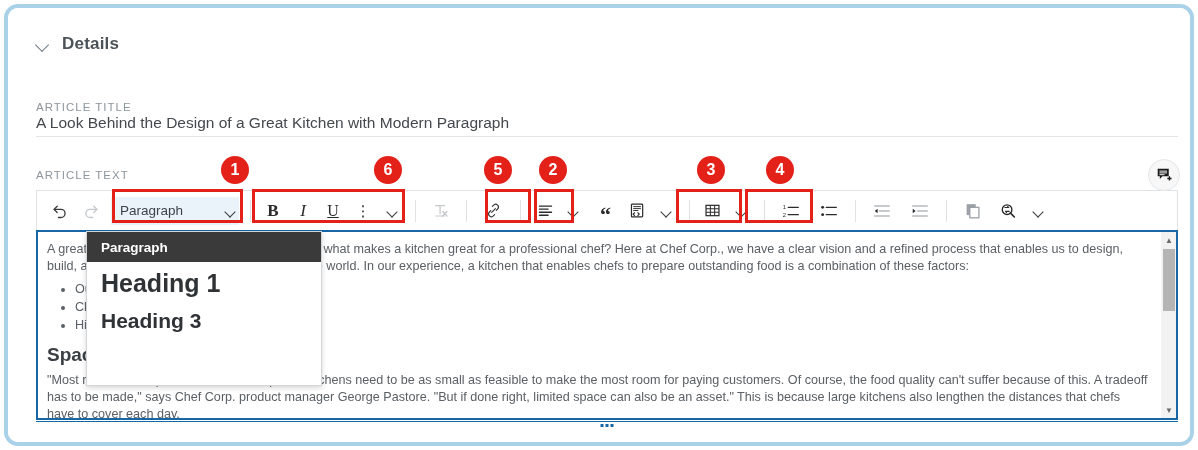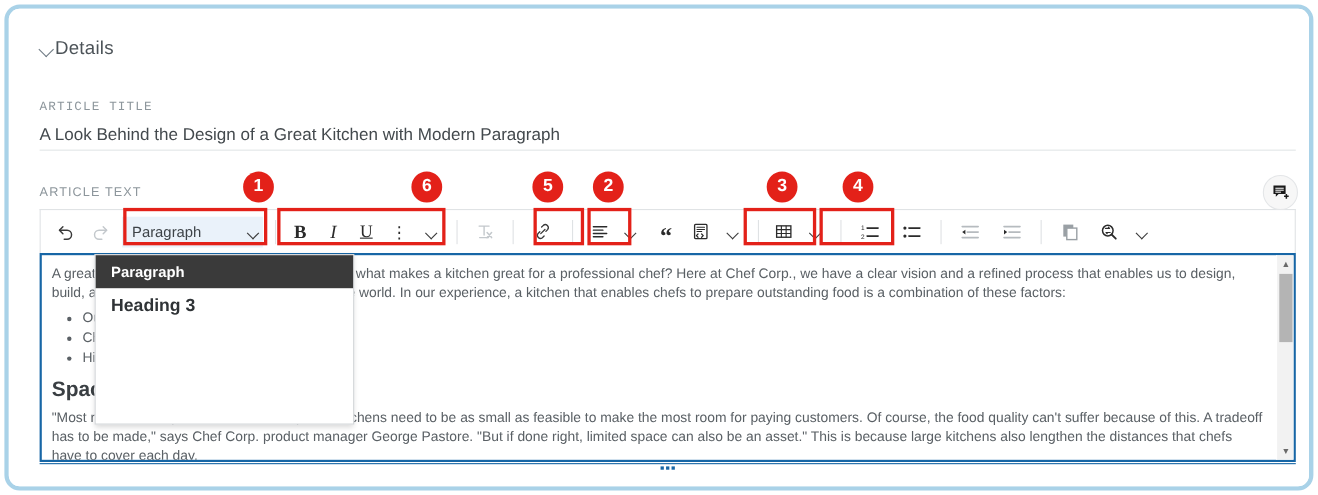--- a/index.html
+++ b/index.html
@@ -22,21 +22,21 @@
     left: 0; top: 0; right: 0; bottom: 0;
     background: #ffffff;
     border-radius: 10px;
     overflow: hidden;
   }
 
   
   .details-header {
     position: absolute;
     left: 28px; top: 26px;
-    display: flex; align-items: center; 
+    display: flex; align-items: center; gap: 12px; font-weight: bold;
   }
   .chev-down {
     width: 14px; height: 14px; display: inline-block;
     position: relative;
   }
   .chev-down::before {
     content: ""; position: absolute;
     left: 1px; top: 3px;
     width: 9px; height: 9px;
     border-left: 1.6px solid #6f7b85;
@@ -46,21 +46,21 @@
   .details-title {
     font-size: 17px; color: #4c5358; letter-spacing: .2px;
   }
 
   
   .field-label {
     position: absolute;
     font-size: 11.5px; color: #8d969c;
     letter-spacing: 1.0px; text-transform: uppercase;
   }
-  #lbl-article-title { left: 28px; top: 83px; font-family: Liberation Mono, monospace; }
+  #lbl-article-title { left: 28px; top: 93px; }
   #lbl-article-text  { left: 28px; top: 161px; }
 
   .title-value {
     position: absolute;
     left: 28px; top: 106px;
     font-size: 15.5px; color: #43494d;
   }
   .title-underline {
     position: absolute;
     left: 28px; top: 128px; width: 1142px; height: 1px;
@@ -188,21 +188,21 @@
   .dd-item {
     padding: 0 14px;
     display: flex; align-items: center;
     color: #2f3336;
     cursor: pointer;
   }
   .dd-item.selected { background: #3a3a3a; color: #ffffff; }
   .dd-paragraph { height: 30px; font-size: 13.5px; font-weight: bold; }
   .dd-h1 { height: 42px; font-size: 25px; font-weight: bold; }
   .dd-h2 { height: 38px; font-size: 19px; font-weight: bold; }
-  .dd-h3 { height: 34px; font-size: 16px; font-weight: bold; }
+  .dd-h3 { height: 34px; font-size: 21px; font-weight: bold; }
 
   
   .comment-fab {
     position: absolute;
     right: 10px; top: 151px;
     width: 32px; height: 32px; border-radius: 50%;
     background: #f7f7f7;
     border: 1px solid #e4e6e8;
     display: flex; align-items: center; justify-content: center;
     z-index: 30;
@@ -437,20 +437,21 @@
         <i></i>
             <i></i>
             <i></i>
       </span>
     </div>
 
   </div>
 
   <div class="dropdown">
     <div class="dd-item dd-paragraph selected">Paragraph</div>
+    <div class="dd-item dd-h1">Heading 1</div>
     <div class="dd-item dd-h3">Heading 3</div>
   </div>
 
   <div id="annotation-layer">
         <div class="ann-box" style="left: 104px; top: 181px; width: 131px; height: 34px; border-color: rgb(227, 33, 25);"></div>
         <div class="ann-box" style="left: 244px; top: 181px; width: 153px; height: 34px; border-color: rgb(227, 33, 25);"></div>
         <div class="ann-box" style="left: 477px; top: 181px; width: 46px; height: 34px; border-color: rgb(227, 33, 25);"></div>
         <div class="ann-box" style="left: 526px; top: 181px; width: 40px; height: 34px; border-color: rgb(227, 33, 25);"></div>
         <div class="ann-box" style="left: 668px; top: 181px; width: 66px; height: 34px; border-color: rgb(227, 33, 25);"></div>
         <div class="ann-box" style="left: 737px; top: 181px; width: 68px; height: 34px; border-color: rgb(227, 33, 25);"></div>

